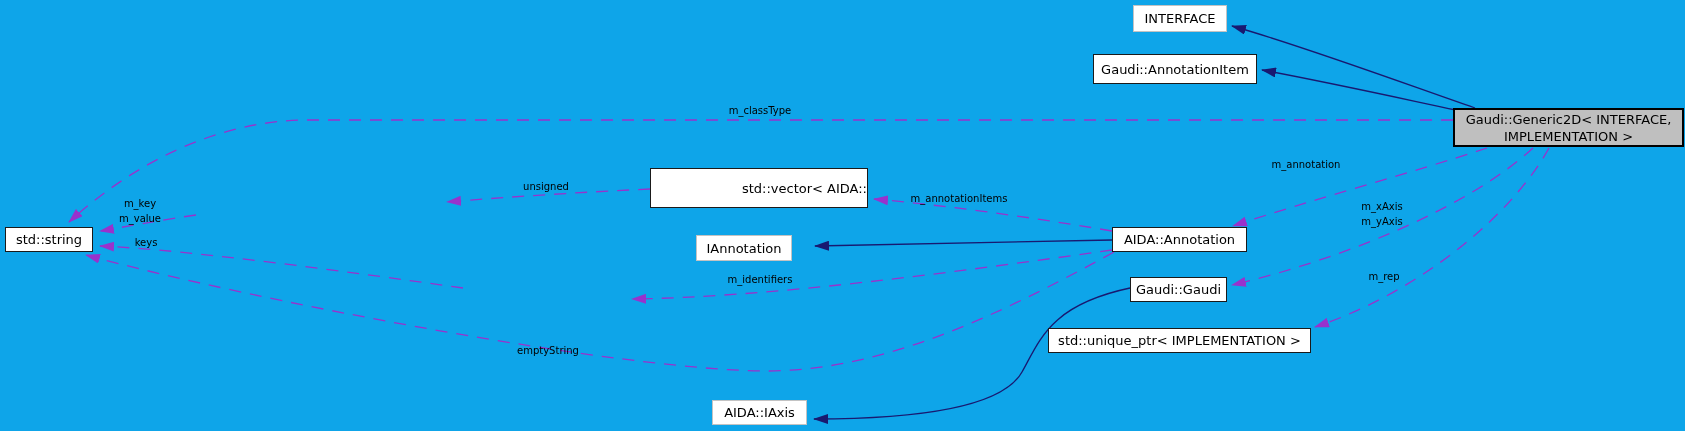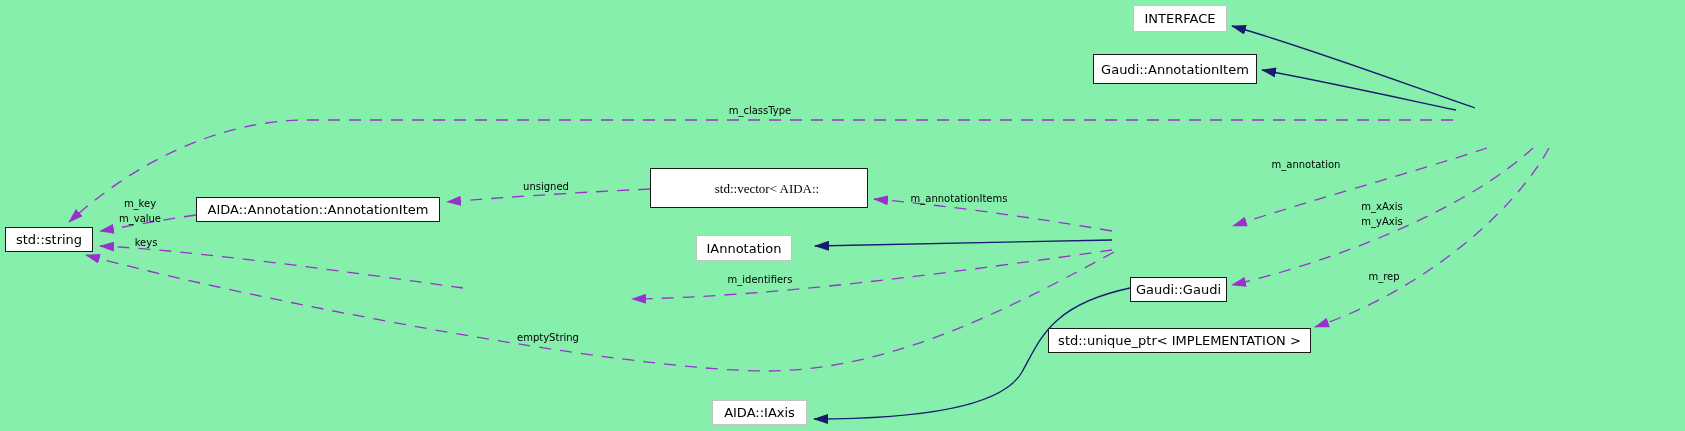--- a/index.html
+++ b/index.html
@@ -1,37 +1,37 @@
 <!DOCTYPE html>
 <html><head>
 <meta charset="utf-8">
 <style>
   html,body{margin:0;padding:0;background:#fff;}
   .canvas{
     position:relative;
     width:1685px;height:431px;
-    background:#86efac;
+    background:#0ea5e9;
     font-family:"DejaVu Sans","Liberation Sans",sans-serif;
     overflow:hidden;
   }
   .edges{position:absolute;left:0;top:0;width:1685px;height:431px;}
   .node{
     position:absolute;
     box-sizing:border-box;
     background:#ffffff;
     border:1px solid #1a1a1a;
     display:flex;flex-direction:column;
     align-items:center;justify-content:center;
     font-size:13px;line-height:17px;color:#000;
     white-space:nowrap;
     z-index:2;
   }
   .node.ext{border-color:#c3c3c3;}
   .node.main{background:#bfbfbf;border:2px solid #000;}
-  .node.align-left{align-items:center;padding-left:16px;font-family:Liberation Serif, serif;}
+  .node.align-left{align-items:flex-end;padding-left:16px;}
   .elabel{
     position:absolute;
     font-size:10px;line-height:15px;color:#000;
     text-align:center;
     z-index:3;
     white-space:nowrap;
   }
 </style>
 </head>
 <body>
@@ -66,37 +66,41 @@
   </svg>
 
   <div class="node ext" style="left:1133px;top:5px;width:94px;height:27px">
     <span>INTERFACE</span>
   </div>
 
   <div class="node" style="left:1093px;top:54px;width:164px;height:30px">
     <span>Gaudi::AnnotationItem</span>
   </div>
 
+  <div class="node main" style="left:1453px;top:108px;width:231px;height:39px">
+    <span>Gaudi::Generic2D&lt; INTERFACE,</span>
+    <span>IMPLEMENTATION &gt;</span>
+  </div>
 
   <div class="node" style="left:5px;top:227px;width:88px;height:25px">
     <span>std::string</span>
   </div>
 
-  <div class="node" style="left:196px;top:197px;width:244px;height:25px">
-    <span>AIDA::Annotation::AnnotationItem</span>
-  </div>
 
   <div class="node align-left" style="left:650px;top:168px;width:218px;height:40px">
     <span>std::vector&lt; AIDA::</span>
   </div>
 
   <div class="node ext" style="left:696px;top:235px;width:96px;height:26px">
     <span>IAnnotation</span>
   </div>
 
+  <div class="node" style="left:1112px;top:227px;width:135px;height:25px">
+    <span>AIDA::Annotation</span>
+  </div>
 
 
   <div class="node" style="left:1130px;top:277px;width:97px;height:25px">
     <span>Gaudi::Gaudi</span>
   </div>
 
   <div class="node" style="left:1048px;top:328px;width:263px;height:25px">
     <span>std::unique_ptr&lt; IMPLEMENTATION &gt;</span>
   </div>
 
@@ -121,15 +125,15 @@
 
   <div class="elabel" style="left:1340px;top:199px;width:84px">
     <div>m_xAxis</div>
     <div>m_yAxis</div>
   </div>
 
   <div class="elabel" style="left:1352px;top:269px;width:64px">m_rep</div>
 
   <div class="elabel" style="left:708px;top:272px;width:104px">m_identifiers</div>
 
-  <div class="elabel" style="left:501px;top:330px;width:94px">emptyString</div>
+  <div class="elabel" style="left:501px;top:343px;width:94px">emptyString</div>
 
 </div>
 
 </body></html>

